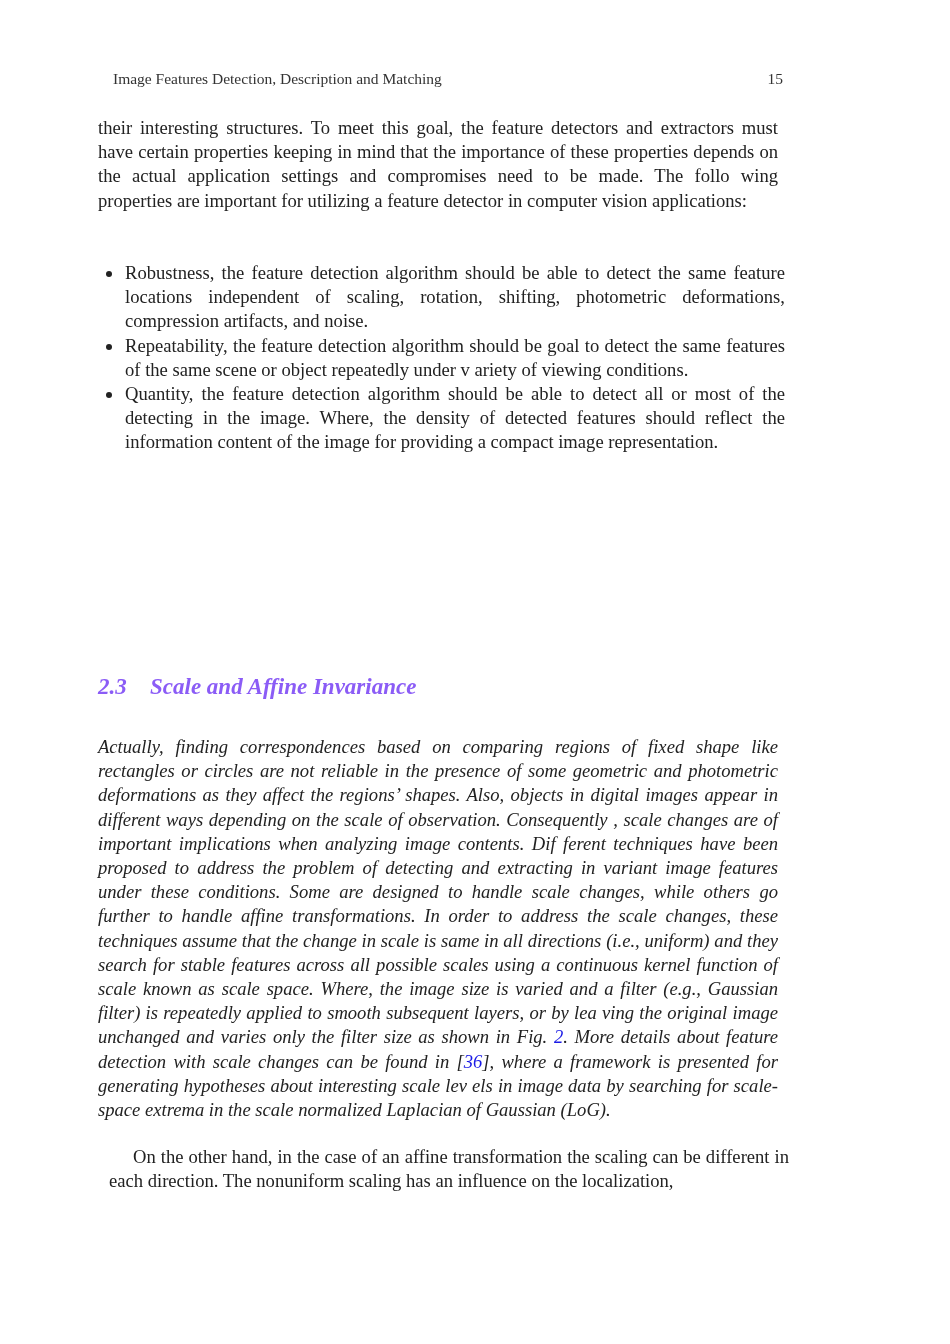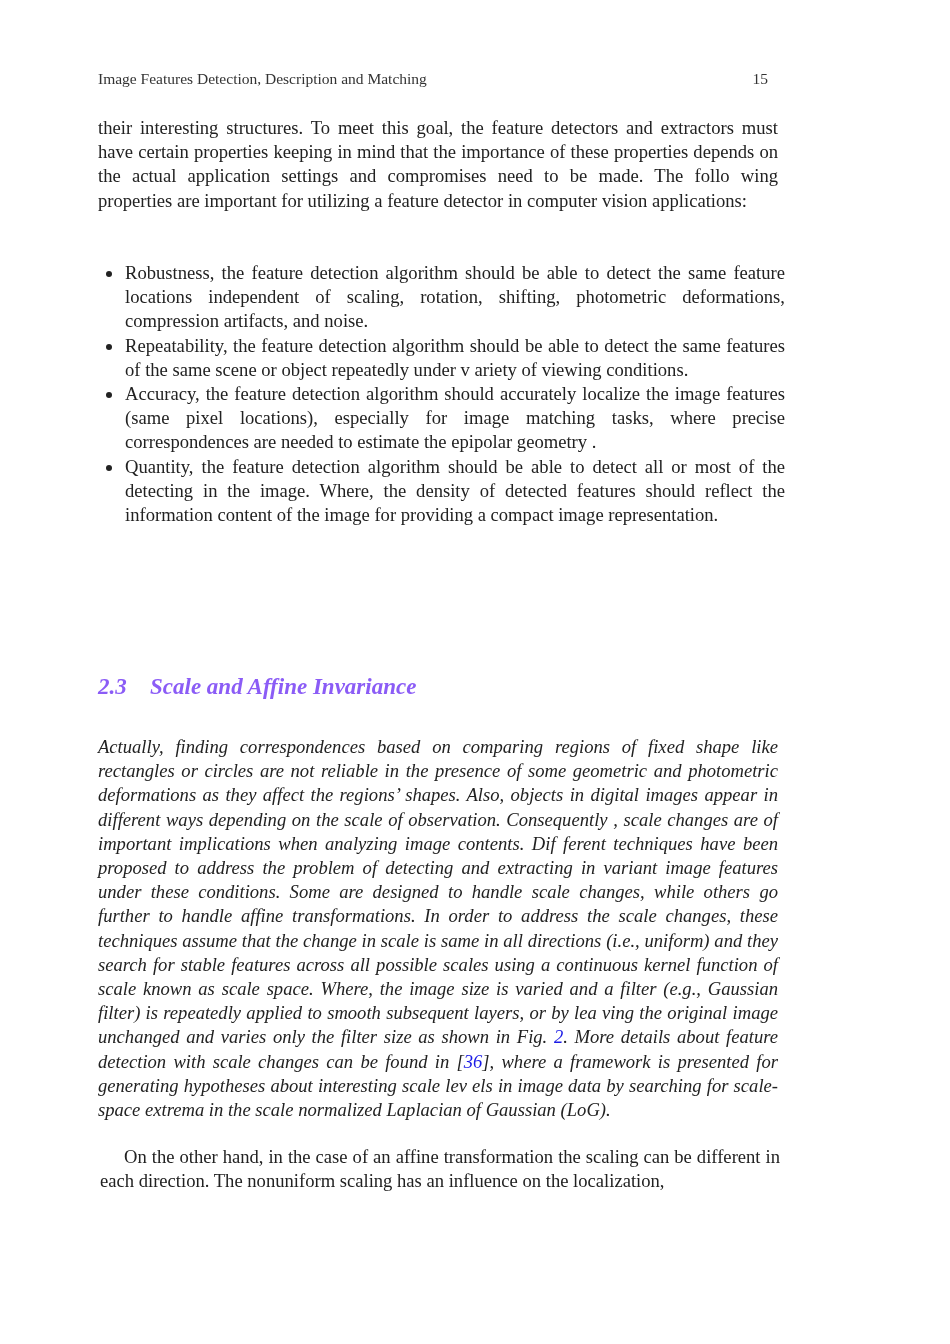--- a/index.html
+++ b/index.html
@@ -17,21 +17,21 @@
   }
   .page {
     position: absolute;
     left: 98px;
     top: 0;
     width: 680px;
   }
   .running-head {
     position: absolute;
     top: 70px;
-    left: 0;
+    left: 15px;
     width: 670px;
     font-size: 15.5px;
     color: #333;
     display: flex;
     justify-content: space-between;
   }
   .body-text {
     font-size: 18.6px;
     line-height: 24.2px;
     text-align: justify;
@@ -85,21 +85,21 @@
   .p2 {
     position: absolute;
     top: 735px;
     left: 0;
     width: 680px;
     font-style: italic;
   }
   .p3 {
     position: absolute;
     top: 1145px;
-    left: 2px;
+    left: 11px;
     width: 680px;
     text-indent: 24px;
   }
   .ref-link {
     color: #1a1ae6;
     text-decoration: none;
   }
 </style>
 </head>
 <body>
@@ -108,22 +108,21 @@
 
   <div class="running-head">
     <span>Image Features Detection, Description and Matching</span>
     <span>15</span>
   </div>
 
   <p class="body-text p1">their interesting structures. To meet this goal, the feature detectors and extractors must have certain properties keeping in mind that the importance of these properties depends on the actual application settings and compromises need to be made. The follo  wing properties are important for utilizing a feature detector in computer vision applications:</p>
 
   <ul class="bullets">
     <li><span class="dot"></span><span>Robustness, the feature detection algorithm should be able to detect the same feature locations independent of scaling, rotation, shifting, photometric deformations, compression artifacts, and noise.</span></li>
-    <li><span class="dot"></span><span>Repeatability, the feature detection algorithm should be able to detect the same features of the same scene or object repeatedly under v  ariety of viewing conditions.</span></li>
-    <li><span class="dot"></span><span>Accuracy, the feature detection algorithm should accurately localize the image features (same pixel locations), especially for image matching tasks, where precise correspondences are needed to estimate the epipolar geometry  .</span></li>
+    <li><span class="dot"></span><span>Repeatability, the feature detection algorithm should be goal to detect the same features of the same scene or object repeatedly under v  ariety of viewing conditions.</span></li>
     <li><span class="dot"></span><span>Quantity, the feature detection algorithm should be able to detect all or most of the detecting in the image. Where, the density of detected features should reflect the information content of the image for providing a compact image representation.</span></li>
   </ul>
 
   <h2 class="section-head" style="margin:0;">
     <span class="num">2.3</span><span>Scale and Affine Invariance</span>
   </h2>
 
   <p class="body-text p2"><span>Actually, finding correspondences based on comparing regions of fixed shape like rectangles or circles are not reliable in the presence of some geometric and photometric deformations as they affect the regions’ shapes. Also, objects in digital images appear in different ways depending on the scale of observation. Consequently  , scale changes are of important implications when analyzing image contents. Dif  ferent techniques have been proposed to address the problem of detecting and extracting in  variant image features under these conditions. Some are designed to handle scale changes, while others go further to handle affine transformations. In order to address the scale changes, these techniques assume that the change in scale is same in all directions (i.e., uniform) and they search for stable features across all possible scales using a continuous kernel function of scale known as scale space. Where, the image size is varied and a filter (e.g., Gaussian filter) is repeatedly applied to smooth subsequent layers, or by lea  ving the original image unchanged and varies only the filter size as shown in Fig. </span><a class="ref-link">2</a><span>. More details about feature detection with scale changes can be found in [</span><a class="ref-link">36</a><span>], where a framework is presented for generating hypotheses about interesting scale lev  els in image data by searching for scale-space extrema in the scale normalized Laplacian of Gaussian (LoG).</span></p>
 
   <p class="body-text p3">On the other hand, in the case of an affine transformation the scaling can be different in each direction. The nonuniform scaling has an influence on the localization,</p>

